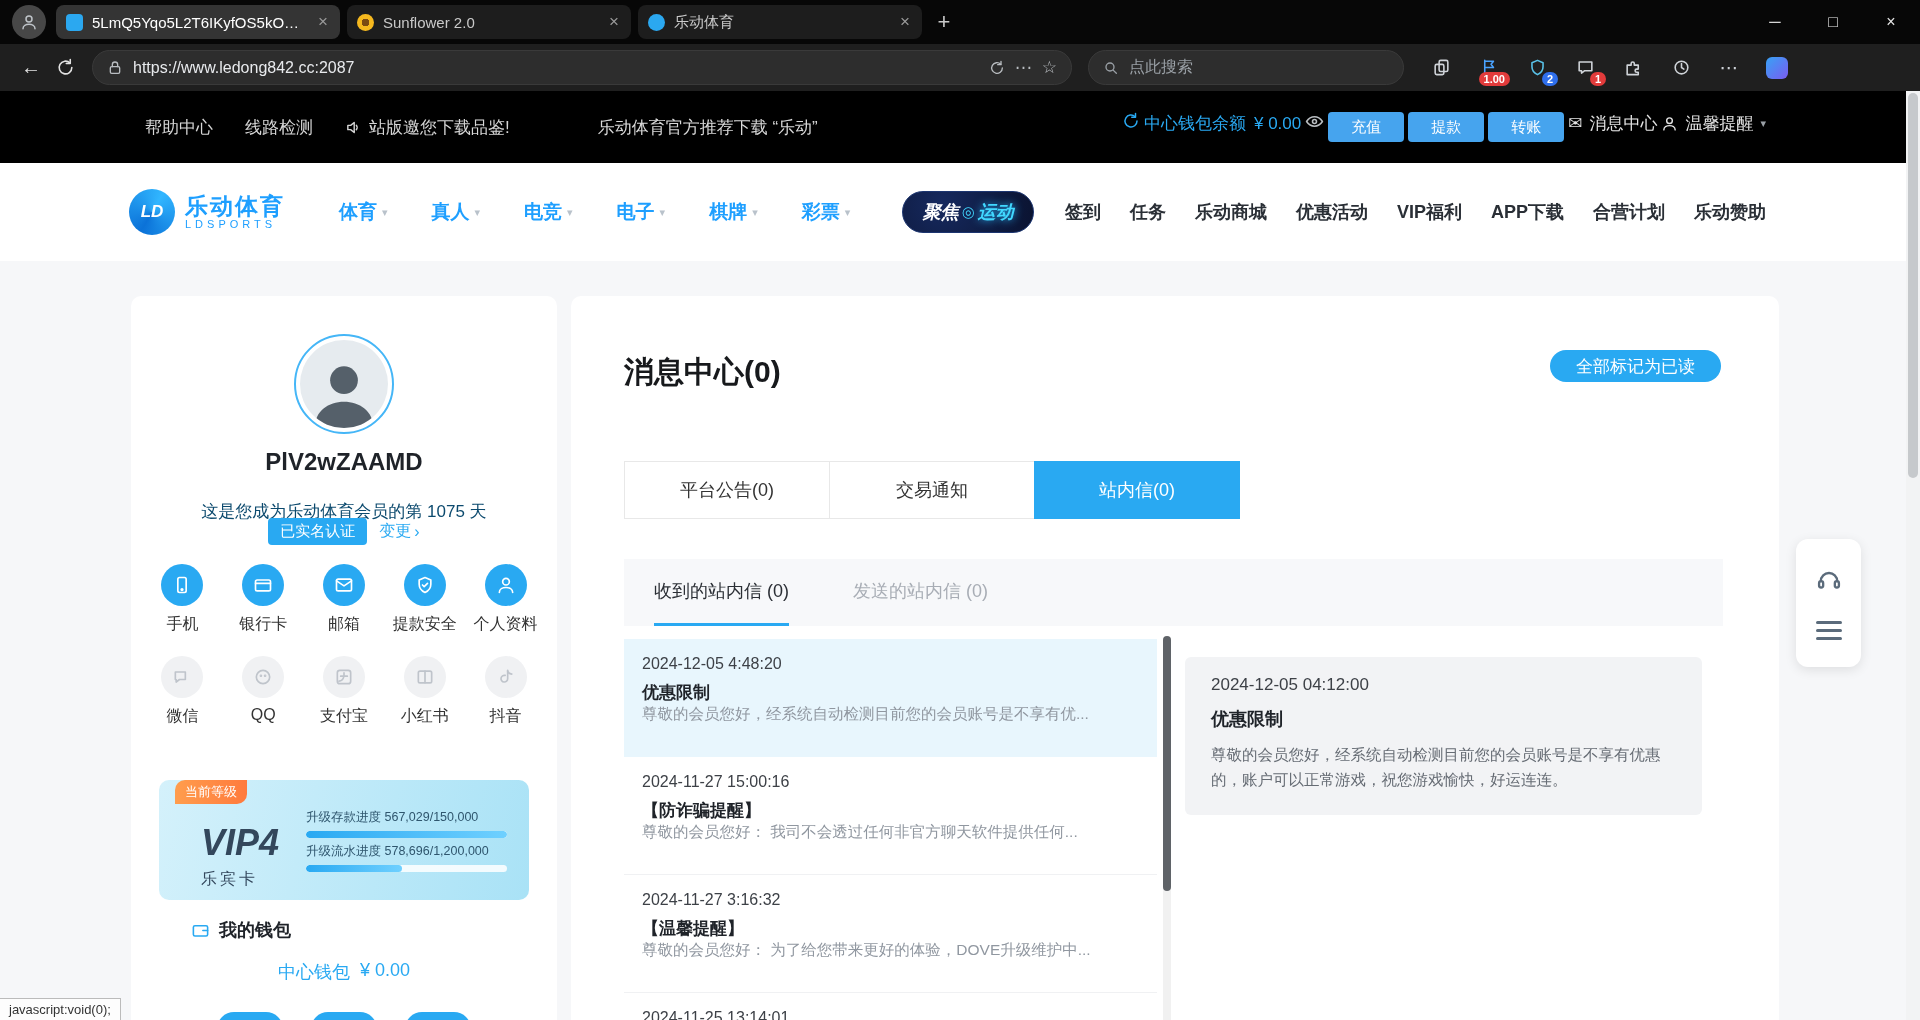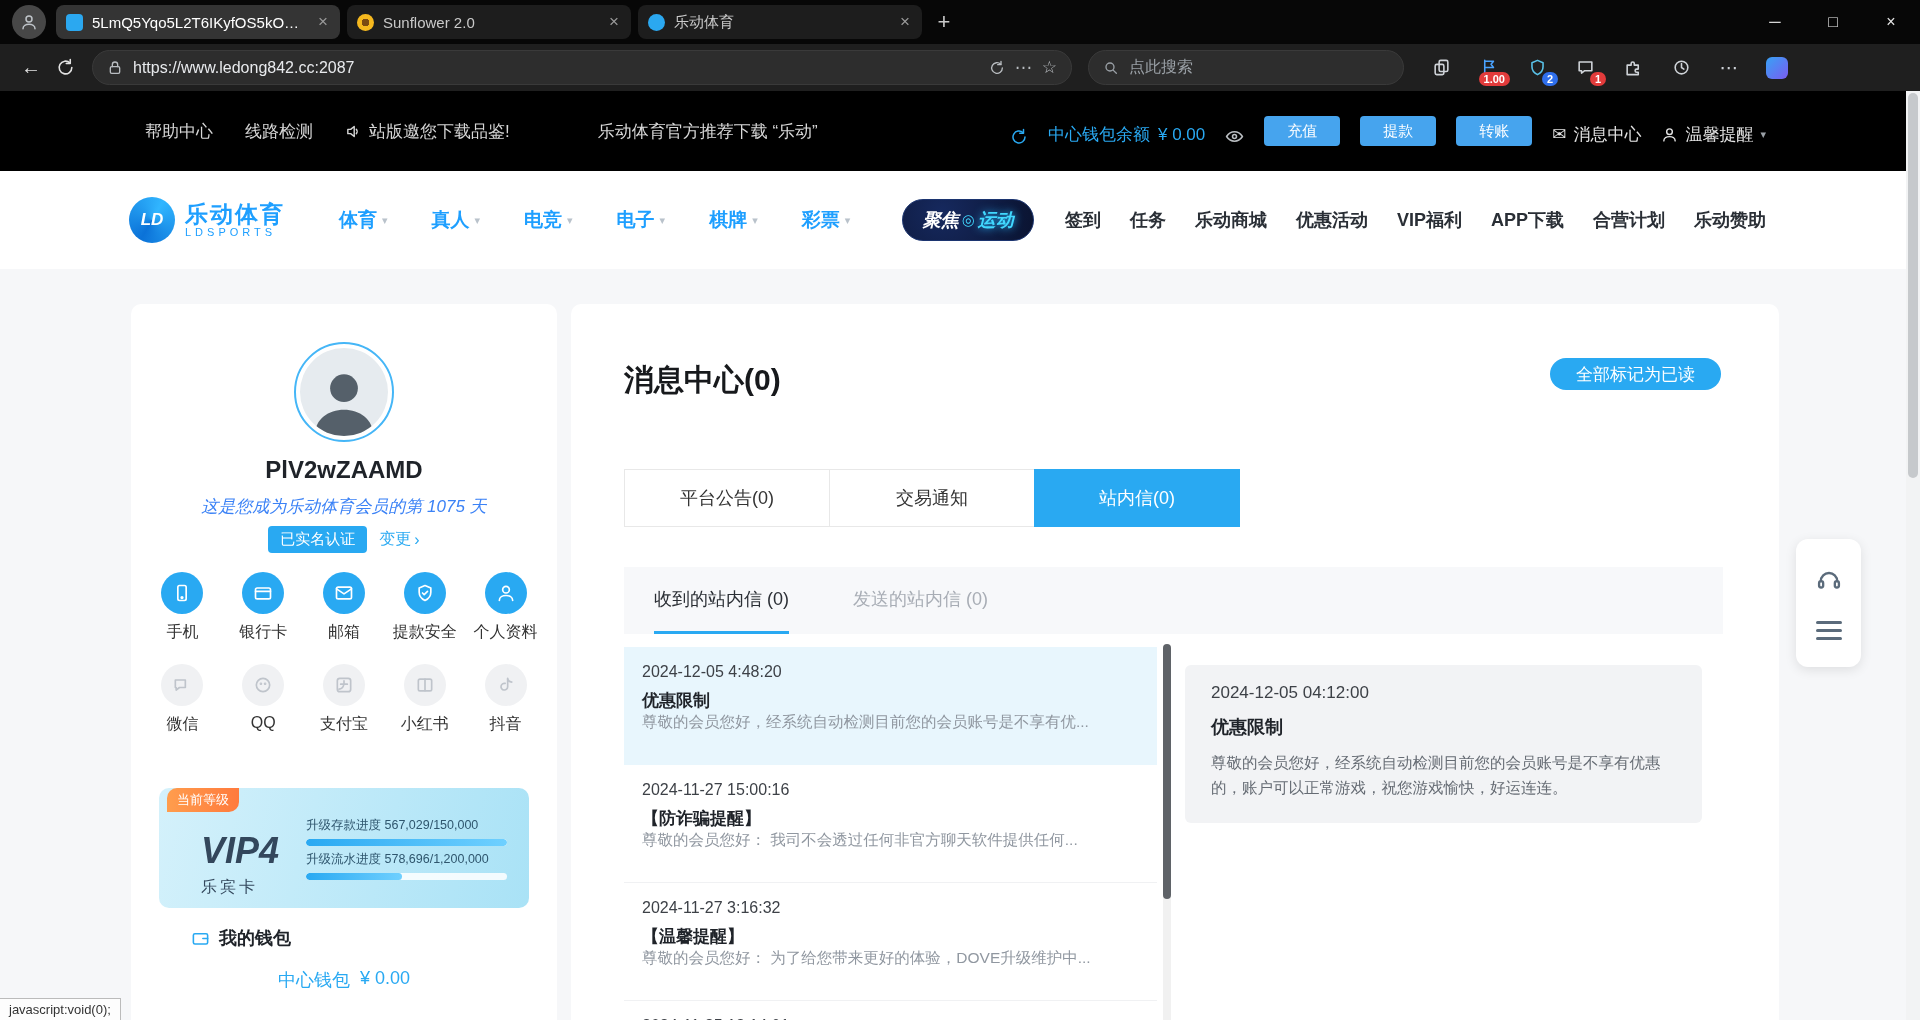--- a/index.html
+++ b/index.html
@@ -33,25 +33,25 @@
   .badge { position:absolute; bottom:0; right:-2px; background:#e23b3b; color:#fff; font-size:11px; line-height:14px; border-radius:8px; padding:0 5px; font-weight:bold; }
   .badge.blue { background:#2f6fed; }
   .copilot { width:22px; height:22px; border-radius:6px; background:linear-gradient(135deg,#37a2f5,#7a5cf0); }
 
   
   .page { position:absolute; top:91px; left:0; right:14px; bottom:0; overflow:hidden; background:#f6f7f9; }
   .page-scrollbar { position:absolute; top:91px; right:0; width:14px; bottom:0; background:#f2f3f4; z-index:60; }
   .page-scroll-thumb { position:absolute; top:2px; left:2px; width:10px; height:385px; background:#c6c9cc; border-radius:6px; }
 
   
-  .site-topbar { height:80px; background:#000; display:flex; align-items:center; color:#d6d6d6; font-size:17px; padding:0 140px 0 145px; }
+  .site-topbar { height:72px; background:#000; display:flex; align-items:center; color:#d6d6d6; font-size:17px; padding:0 140px 0 145px; }
   .stb-left { display:flex; align-items:center; gap:32px; }
   .stb-item { display:flex; align-items:center; gap:7px; }
   .stb-official { margin-left:88px; color:#d9d9d9; }
-  .stb-right { margin-left:auto; display:flex; align-items:flex-end; gap:20px; }
+  .stb-right { margin-left:auto; display:flex; align-items:flex-start; gap:4px; }
   .wallet-text { color:#29a9f2; display:flex; gap:8px; align-items:center; }
   .stb-btn { width:76px; height:30px; border-radius:4px; background:#46a4ee; color:#fff; font-size:15px; display:flex; align-items:center; justify-content:center; }
   .stb-link { display:flex; align-items:center; gap:7px; color:#e4e4e4; }
   .caret { font-size:11px; color:#9aa0a6; }
 
   
   .site-nav { height:98px; background:#fff; display:flex; align-items:center; padding:0 140px 0 129px; box-shadow:0 1px 0 #ececec; }
   .logo { display:flex; align-items:center; gap:10px; }
   .logo-mark { width:46px; height:46px; border-radius:50%; background:conic-gradient(from 210deg,#0b72d8,#31b6ff,#0b72d8); color:#fff; font-weight:bold; font-style:italic; font-size:17px; display:flex; align-items:center; justify-content:center; }
   .logo-title { color:#1e9fff; font-size:23px; font-weight:bold; letter-spacing:2px; line-height:1.05; }
@@ -68,33 +68,33 @@
   
   .page-body { position:relative; height:767px; background:#f6f7f9; }
   .card { position:absolute; background:#fff; border-radius:10px; overflow:hidden; }
   .card-left { left:131px; top:35px; width:426px; height:790px; text-align:center; }
   .card-main { left:571px; top:35px; width:1208px; height:1000px; }
 
   
   .avatar-ring { position:absolute; top:38px; left:50%; transform:translateX(-50%); width:100px; height:100px; border-radius:50%; border:2px solid #45b6f7; padding:4px; background:#fff; }
   .avatar-photo { width:88px; height:88px; border-radius:50%; background:#e6ebef; color:#4c565f; display:flex; align-items:flex-end; justify-content:center; overflow:hidden; }
   .p-name { position:absolute; top:152px; left:0; right:0; font-size:24px; font-weight:bold; color:#1f2329; }
-  .p-days { position:absolute; top:191px; left:0; right:0; font-size:17px; color:#3b82f6;font-style:italic; }
+  .p-days { position:absolute; top:204px; left:0; right:0; font-size:17px; color:#0c4a6e; }
   .p-badges { position:absolute; top:222px; left:0; right:0; display:flex; justify-content:center; align-items:center; gap:12px; }
   .verified { background:#29a9f2; color:#fff; font-size:15px; padding:4px 12px; border-radius:4px; }
   .change { color:#29a9f2; font-size:16px; display:flex; align-items:center; gap:3px; }
   .pf-row { position:absolute; left:11px; right:11px; display:flex; }
   .pf-row.sec { top:268px; }
   .pf-row.soc { top:360px; }
   .pf-item { flex:1; display:flex; flex-direction:column; align-items:center; gap:8px; font-size:16px; color:#333; }
   .pf-circle { width:42px; height:42px; border-radius:50%; display:flex; align-items:center; justify-content:center; }
   .sec .pf-circle { background:#29a9f2; color:#fff; }
   .soc .pf-circle { background:#f0f1f3; color:#bfc4cb; }
   .vip-card { position:absolute; top:484px; left:28px; width:370px; height:120px; border-radius:10px; background:linear-gradient(105deg,#d4f1fb,#a9e2f6); display:flex; }
-  .vip-tag { position:absolute; top:0; left:8px; background:linear-gradient(90deg,#ff9d4d,#ff7a3d); color:#fff; font-size:13px; padding:3px 10px; border-radius:10px 0 10px 0; }
+  .vip-tag { position:absolute; top:0; left:16px; background:linear-gradient(90deg,#ff9d4d,#ff7a3d); color:#fff; font-size:13px; padding:3px 10px; border-radius:10px 0 10px 0; }
   .vip-left { padding:45px 0 0 30px; width:135px; text-align:left;margin-left:12px; }
   .vip-level { font-size:36px; font-weight:bold; font-style:italic; color:#33475c; line-height:1; }
   .vip-cardname { font-size:16px; color:#33475c; letter-spacing:3px; margin-top:8px; }
   .vip-right { flex:1; display:flex; flex-direction:column; justify-content:center; gap:5px; padding-right:22px; text-align:left; }
   .vip-plabel { font-size:12.5px; color:#2f566e; }
   .vip-bar { height:7px; border-radius:4px; background:rgba(255,255,255,.85); overflow:hidden; }
   .vip-fill { height:100%; border-radius:4px; background:linear-gradient(90deg,#29a9f2,#6fd0ff); }
   .wallet-title { position:absolute; top:622px; left:60px; display:flex; align-items:center; gap:9px; font-size:18px; font-weight:bold; color:#1f2329; }
   .wallet-title .wic { color:#29a9f2; }
   .wallet-center { position:absolute; top:664px; left:0; right:0; font-size:18px; color:#29a9f2; display:flex; justify-content:center; gap:10px; }

